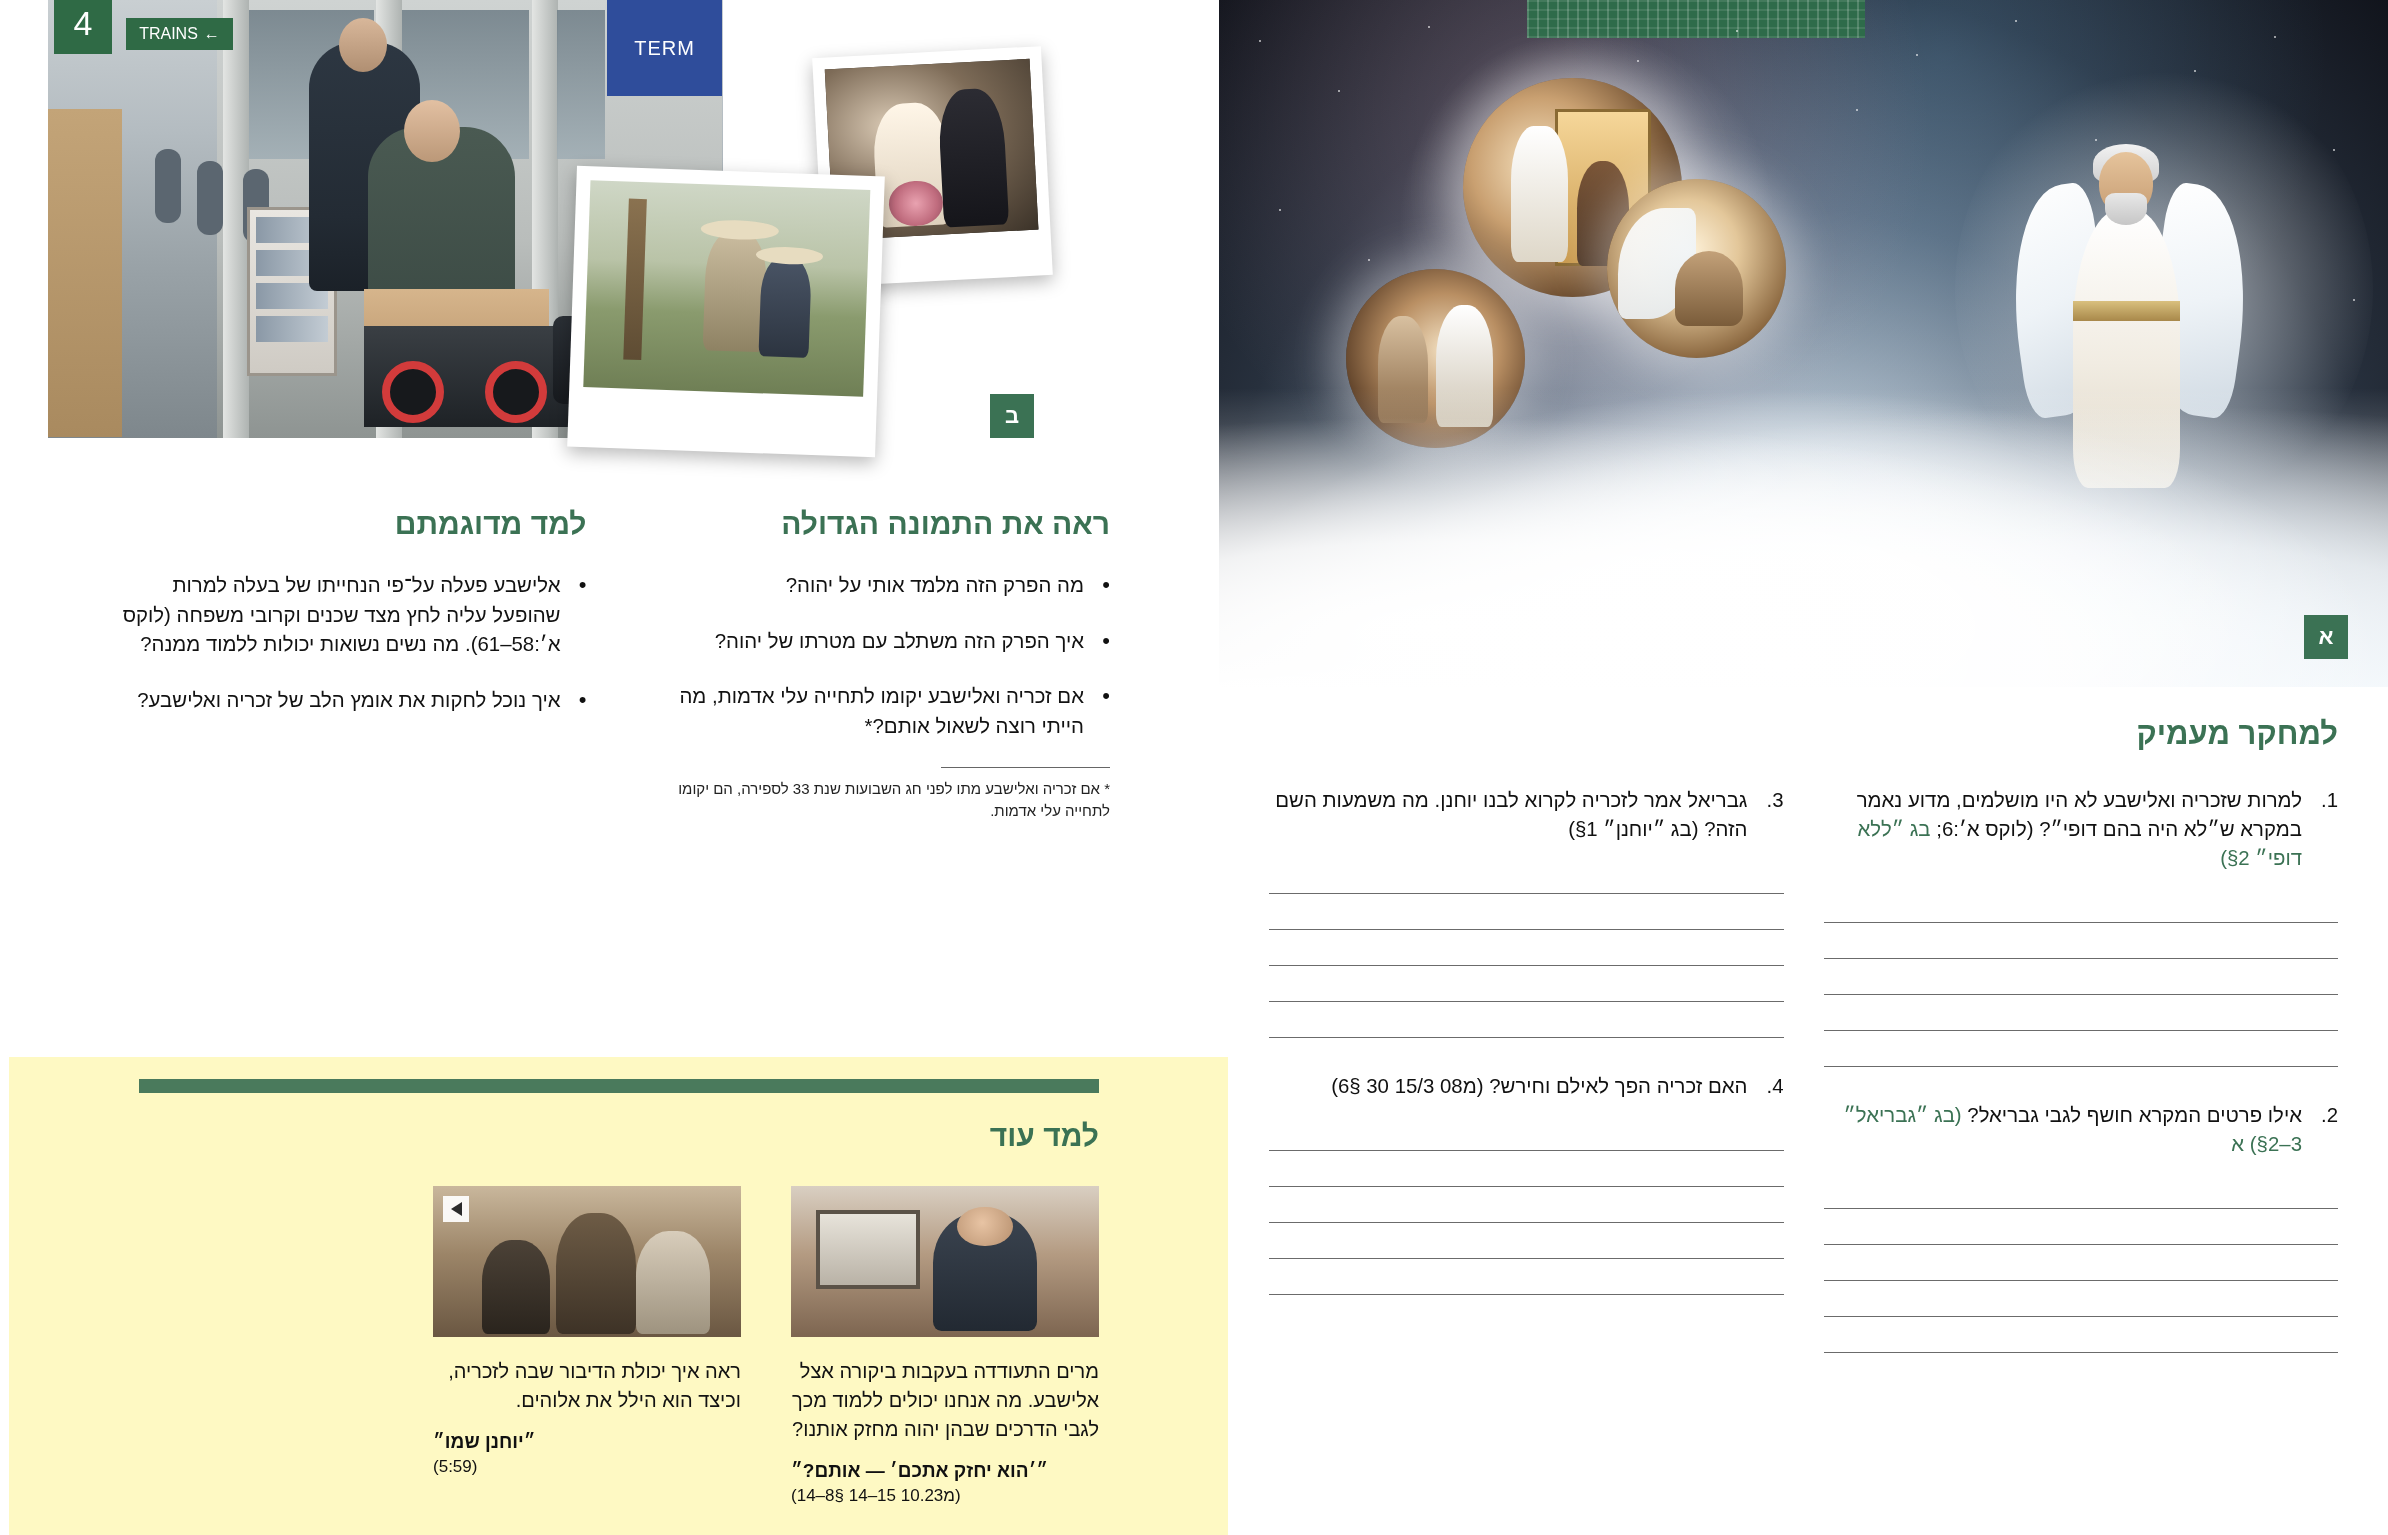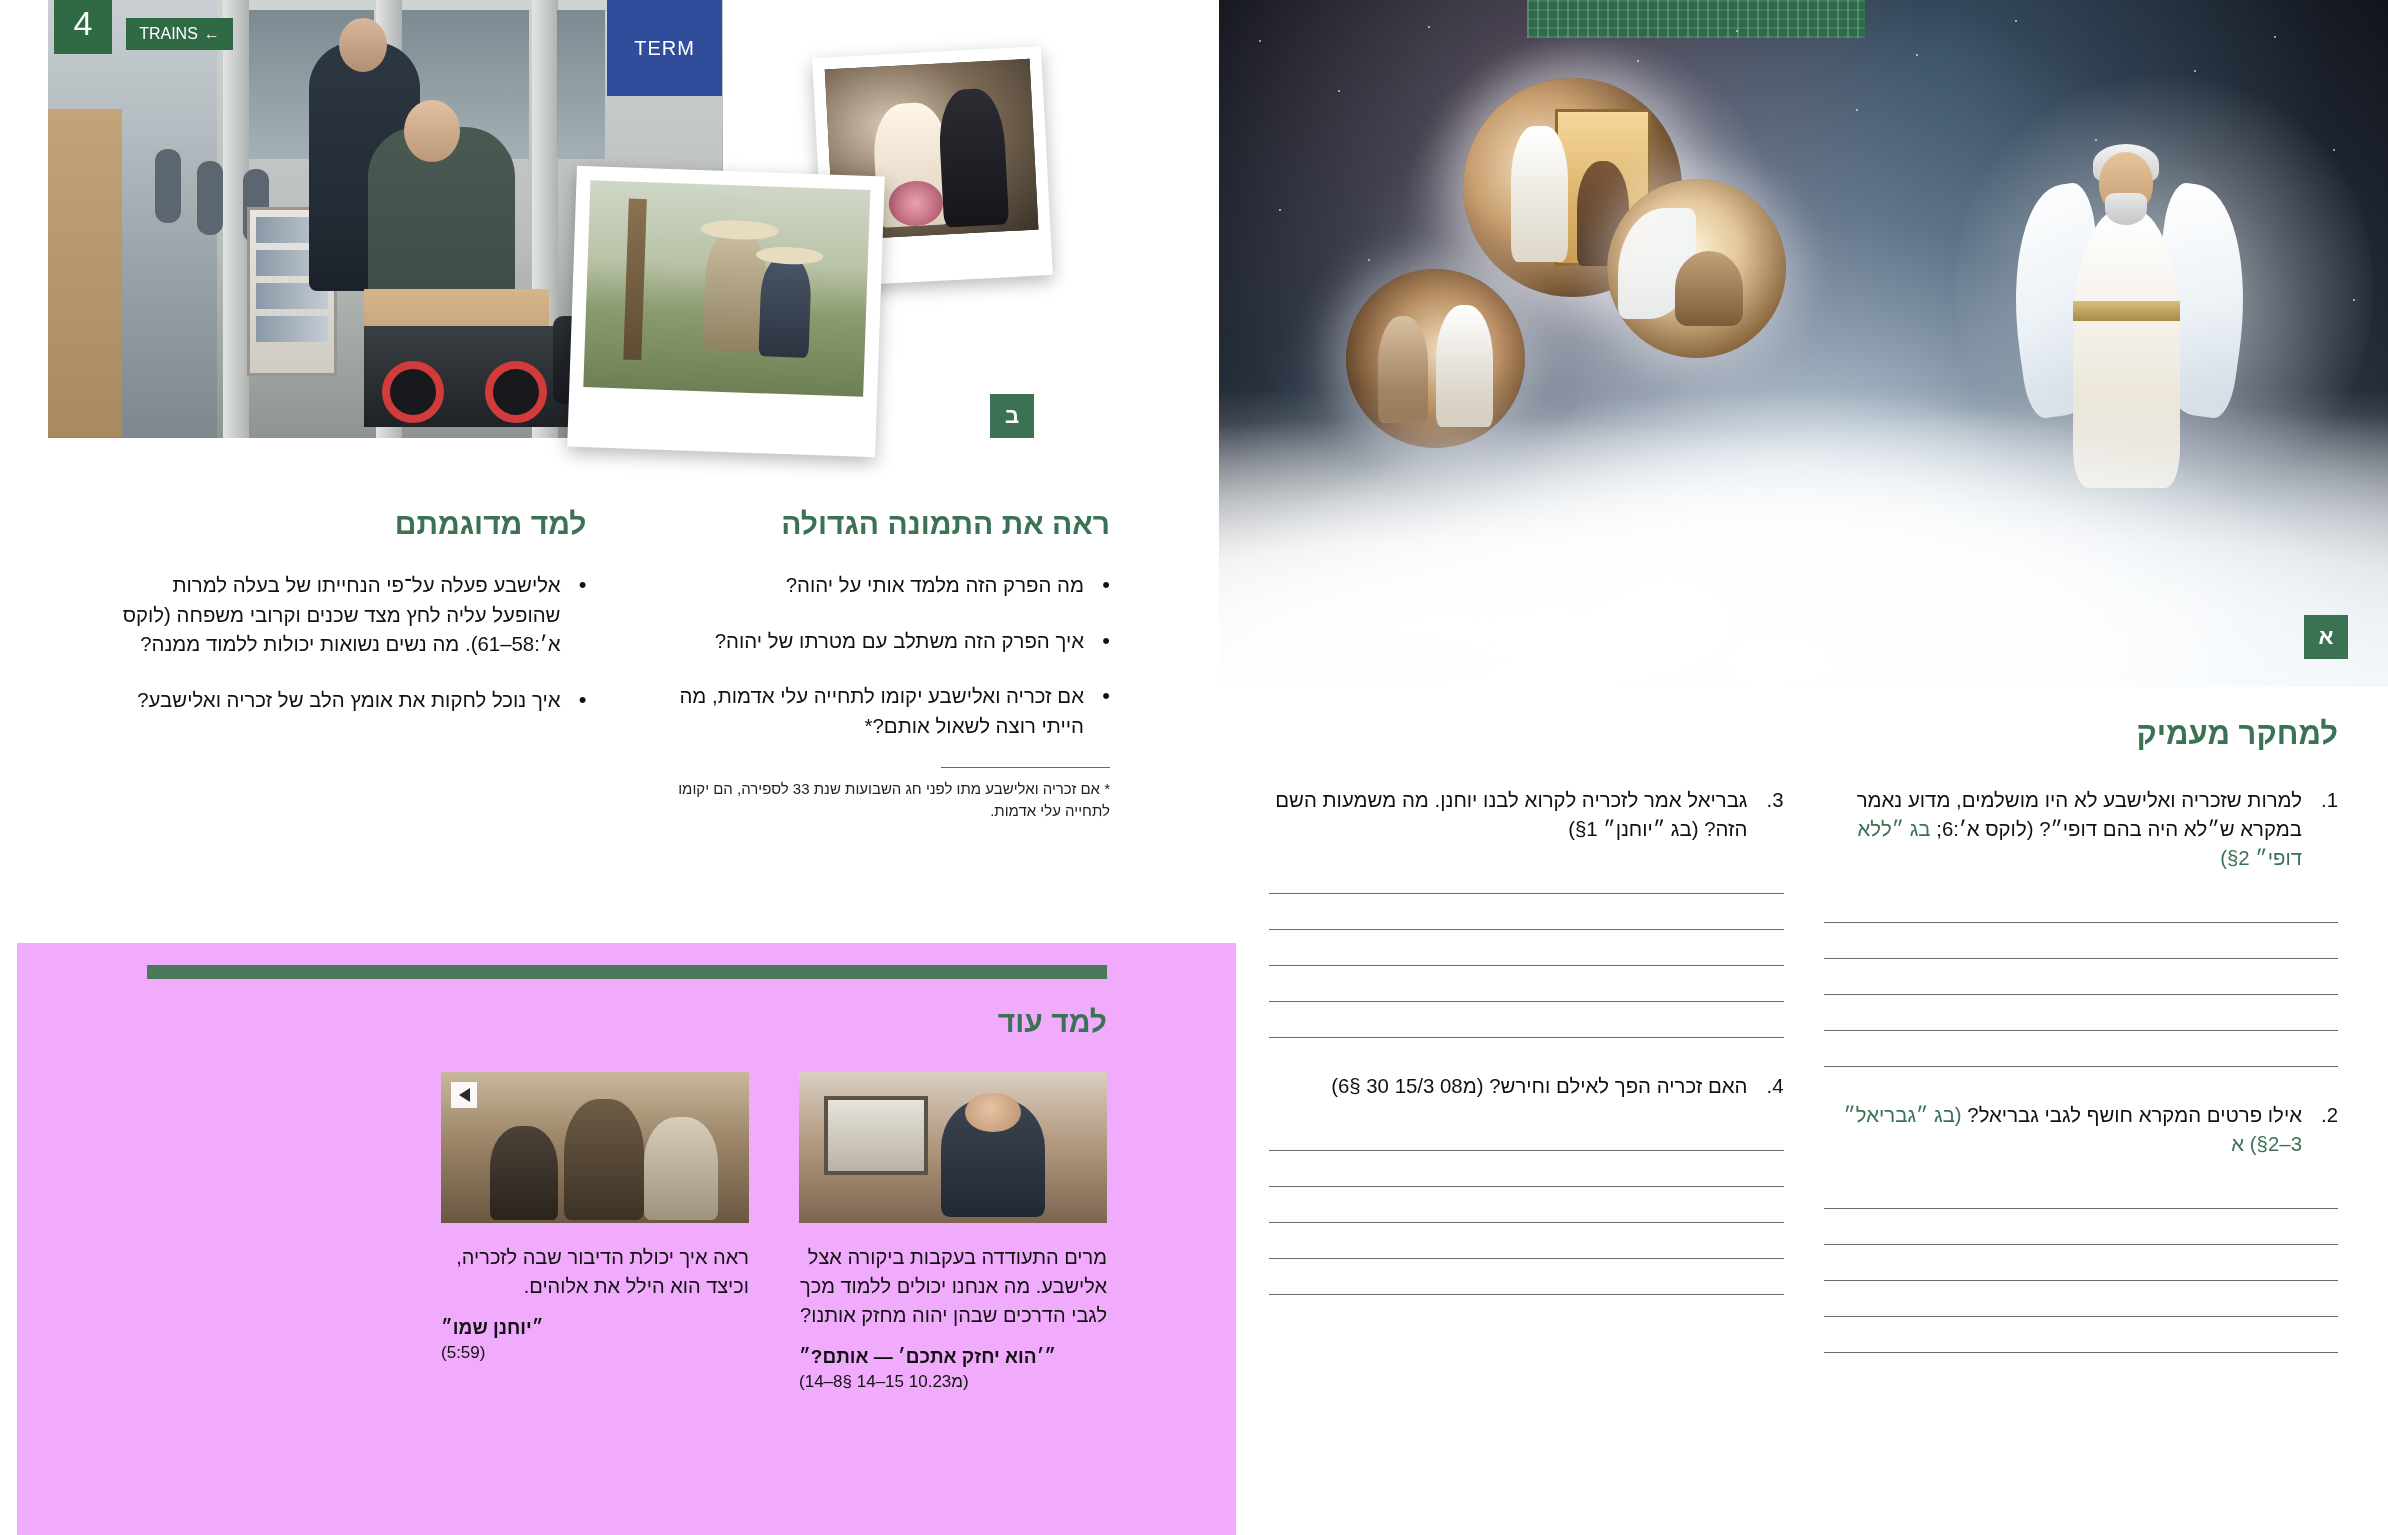--- a/index.html
+++ b/index.html
@@ -403,23 +403,23 @@
     color: #222;
     text-align: right;
   }
   .footnote .rule {
     width: 169px; height: 1px; background: #666; margin: 0 0 10px auto;
   }
 
   
   .learn-more {
     position: absolute;
-    left: 17px; bottom: 0;
-    width: 1219px; height: 592px;
-    background: #f0abfc;
+    left: 9px; bottom: 0;
+    width: 1219px; height: 478px;
+    background: #fef9c3;
     direction: rtl;
   }
   .lm-bar {
     position: absolute;
     top: 22px; right: 129px;
     width: 960px; height: 14px;
     background: #4a7a5c;
   }
   .lm-title {
     position: absolute;

